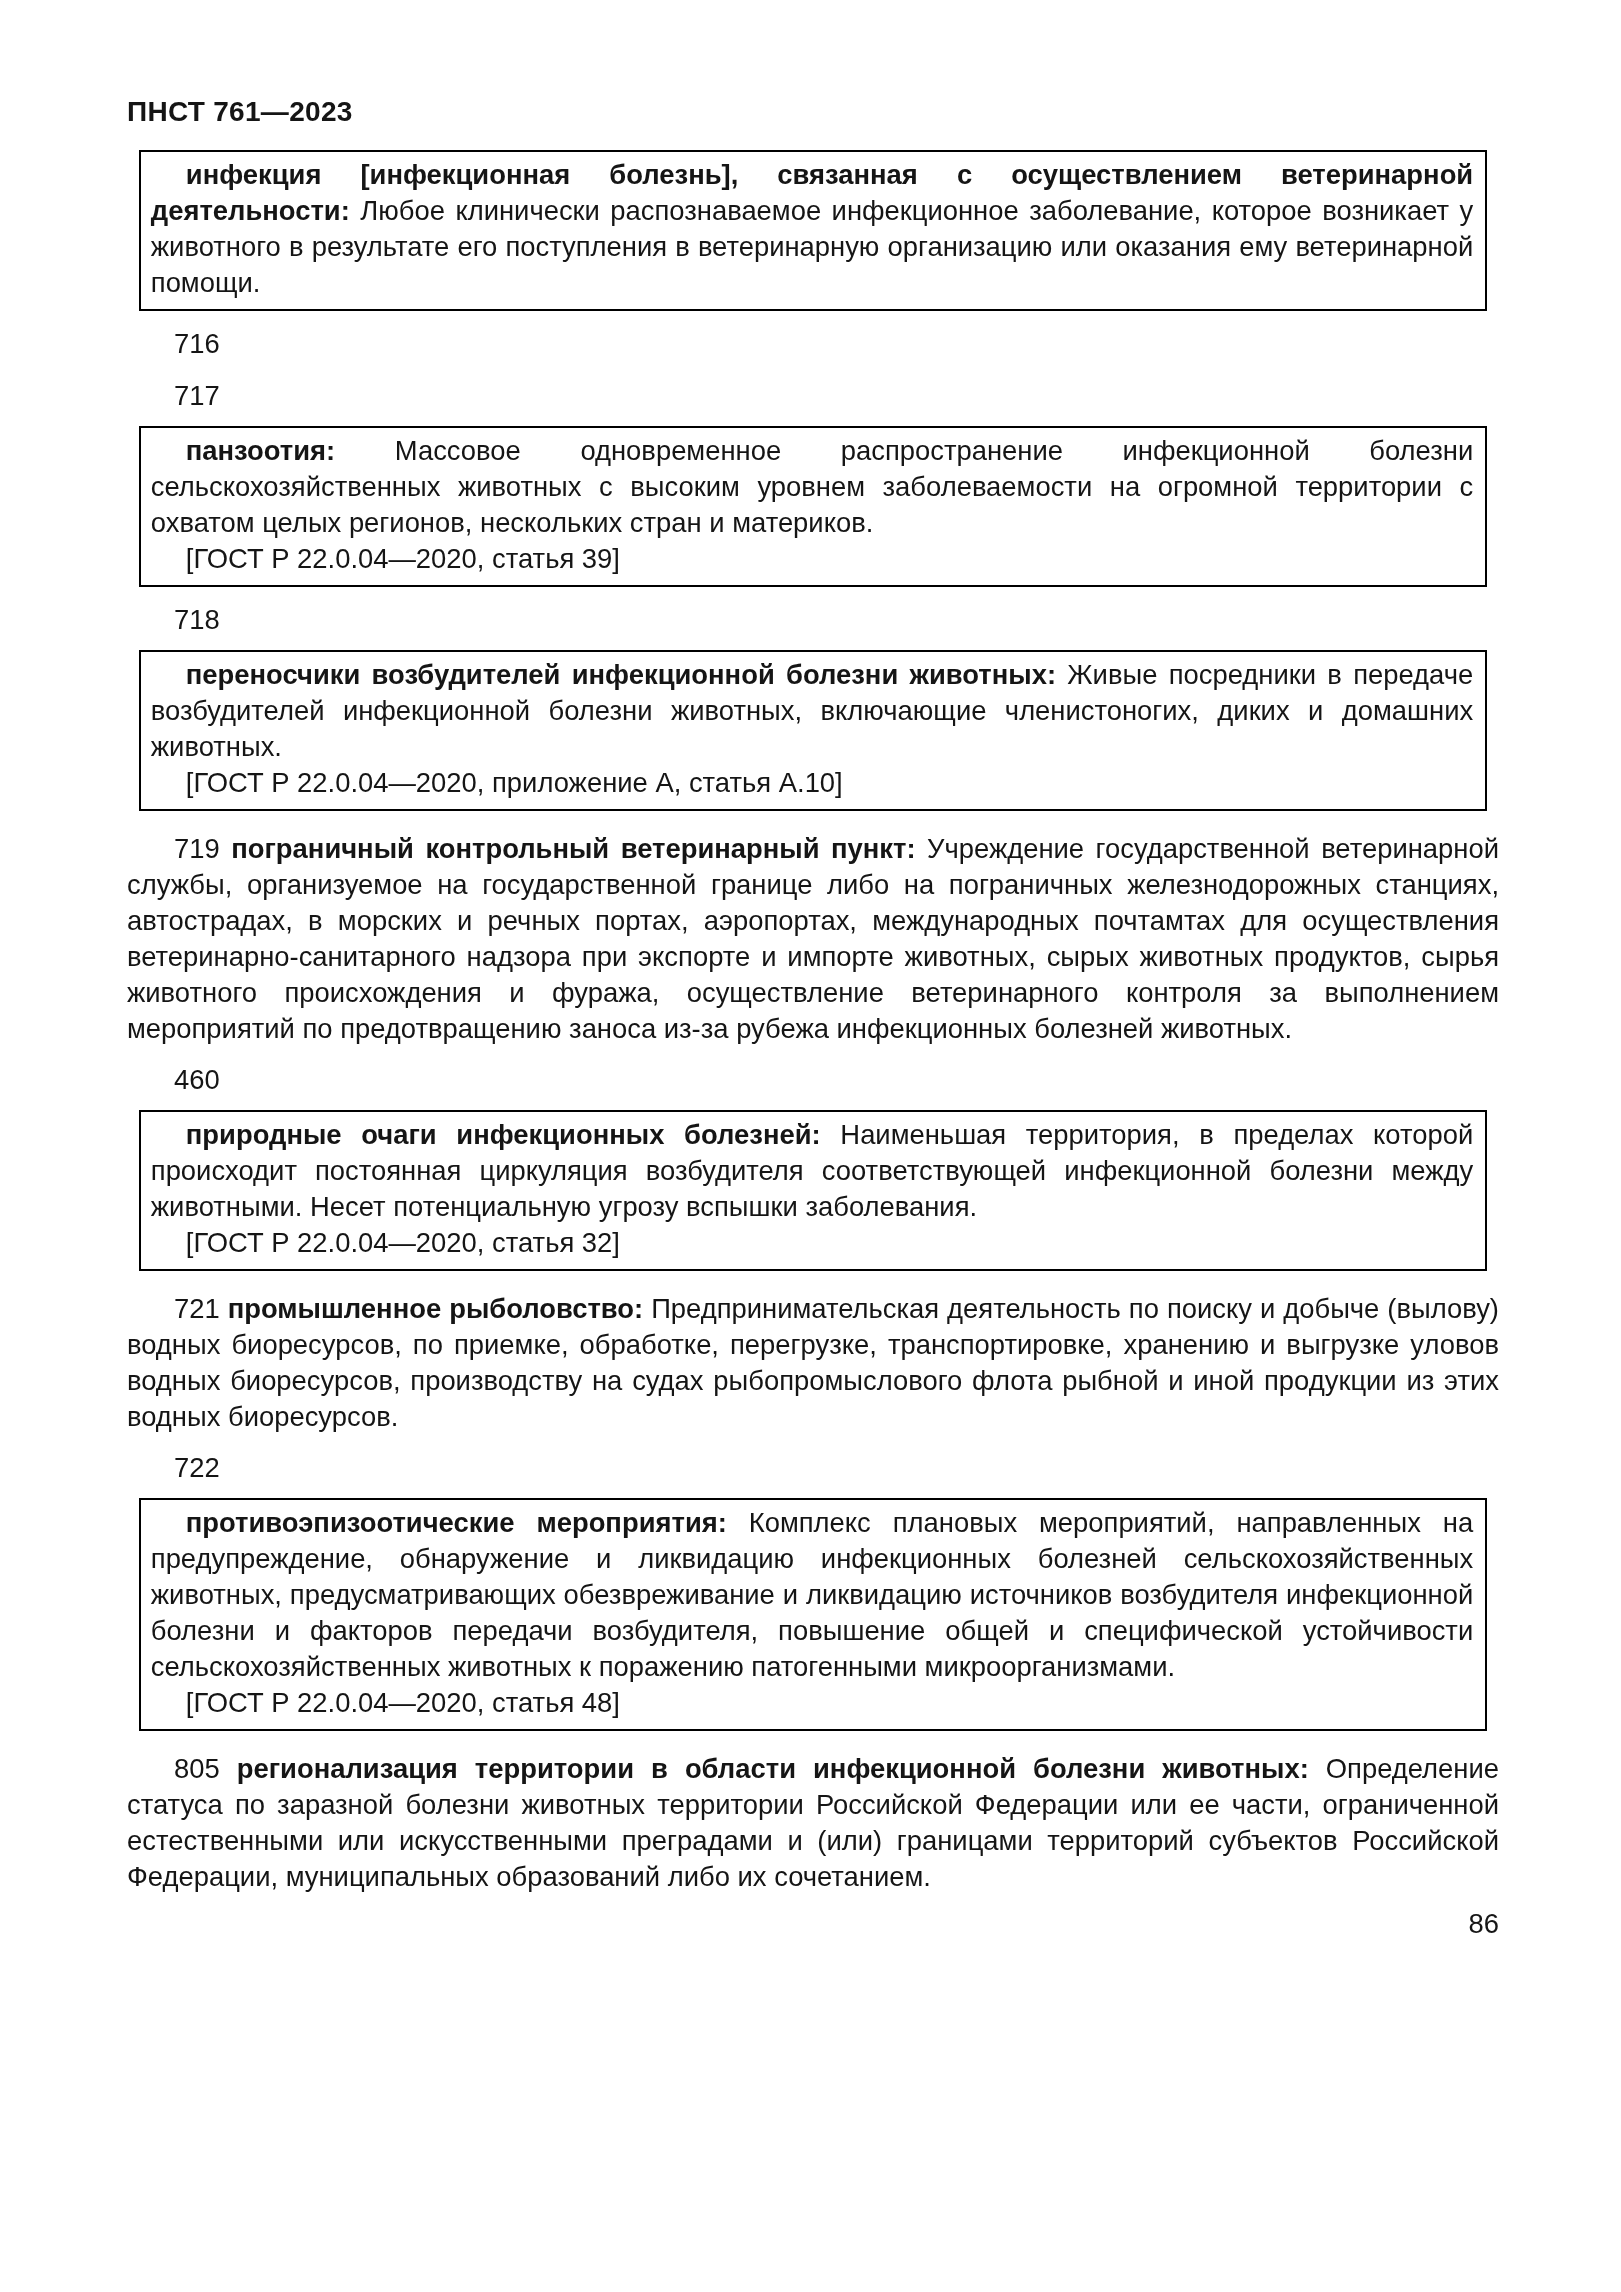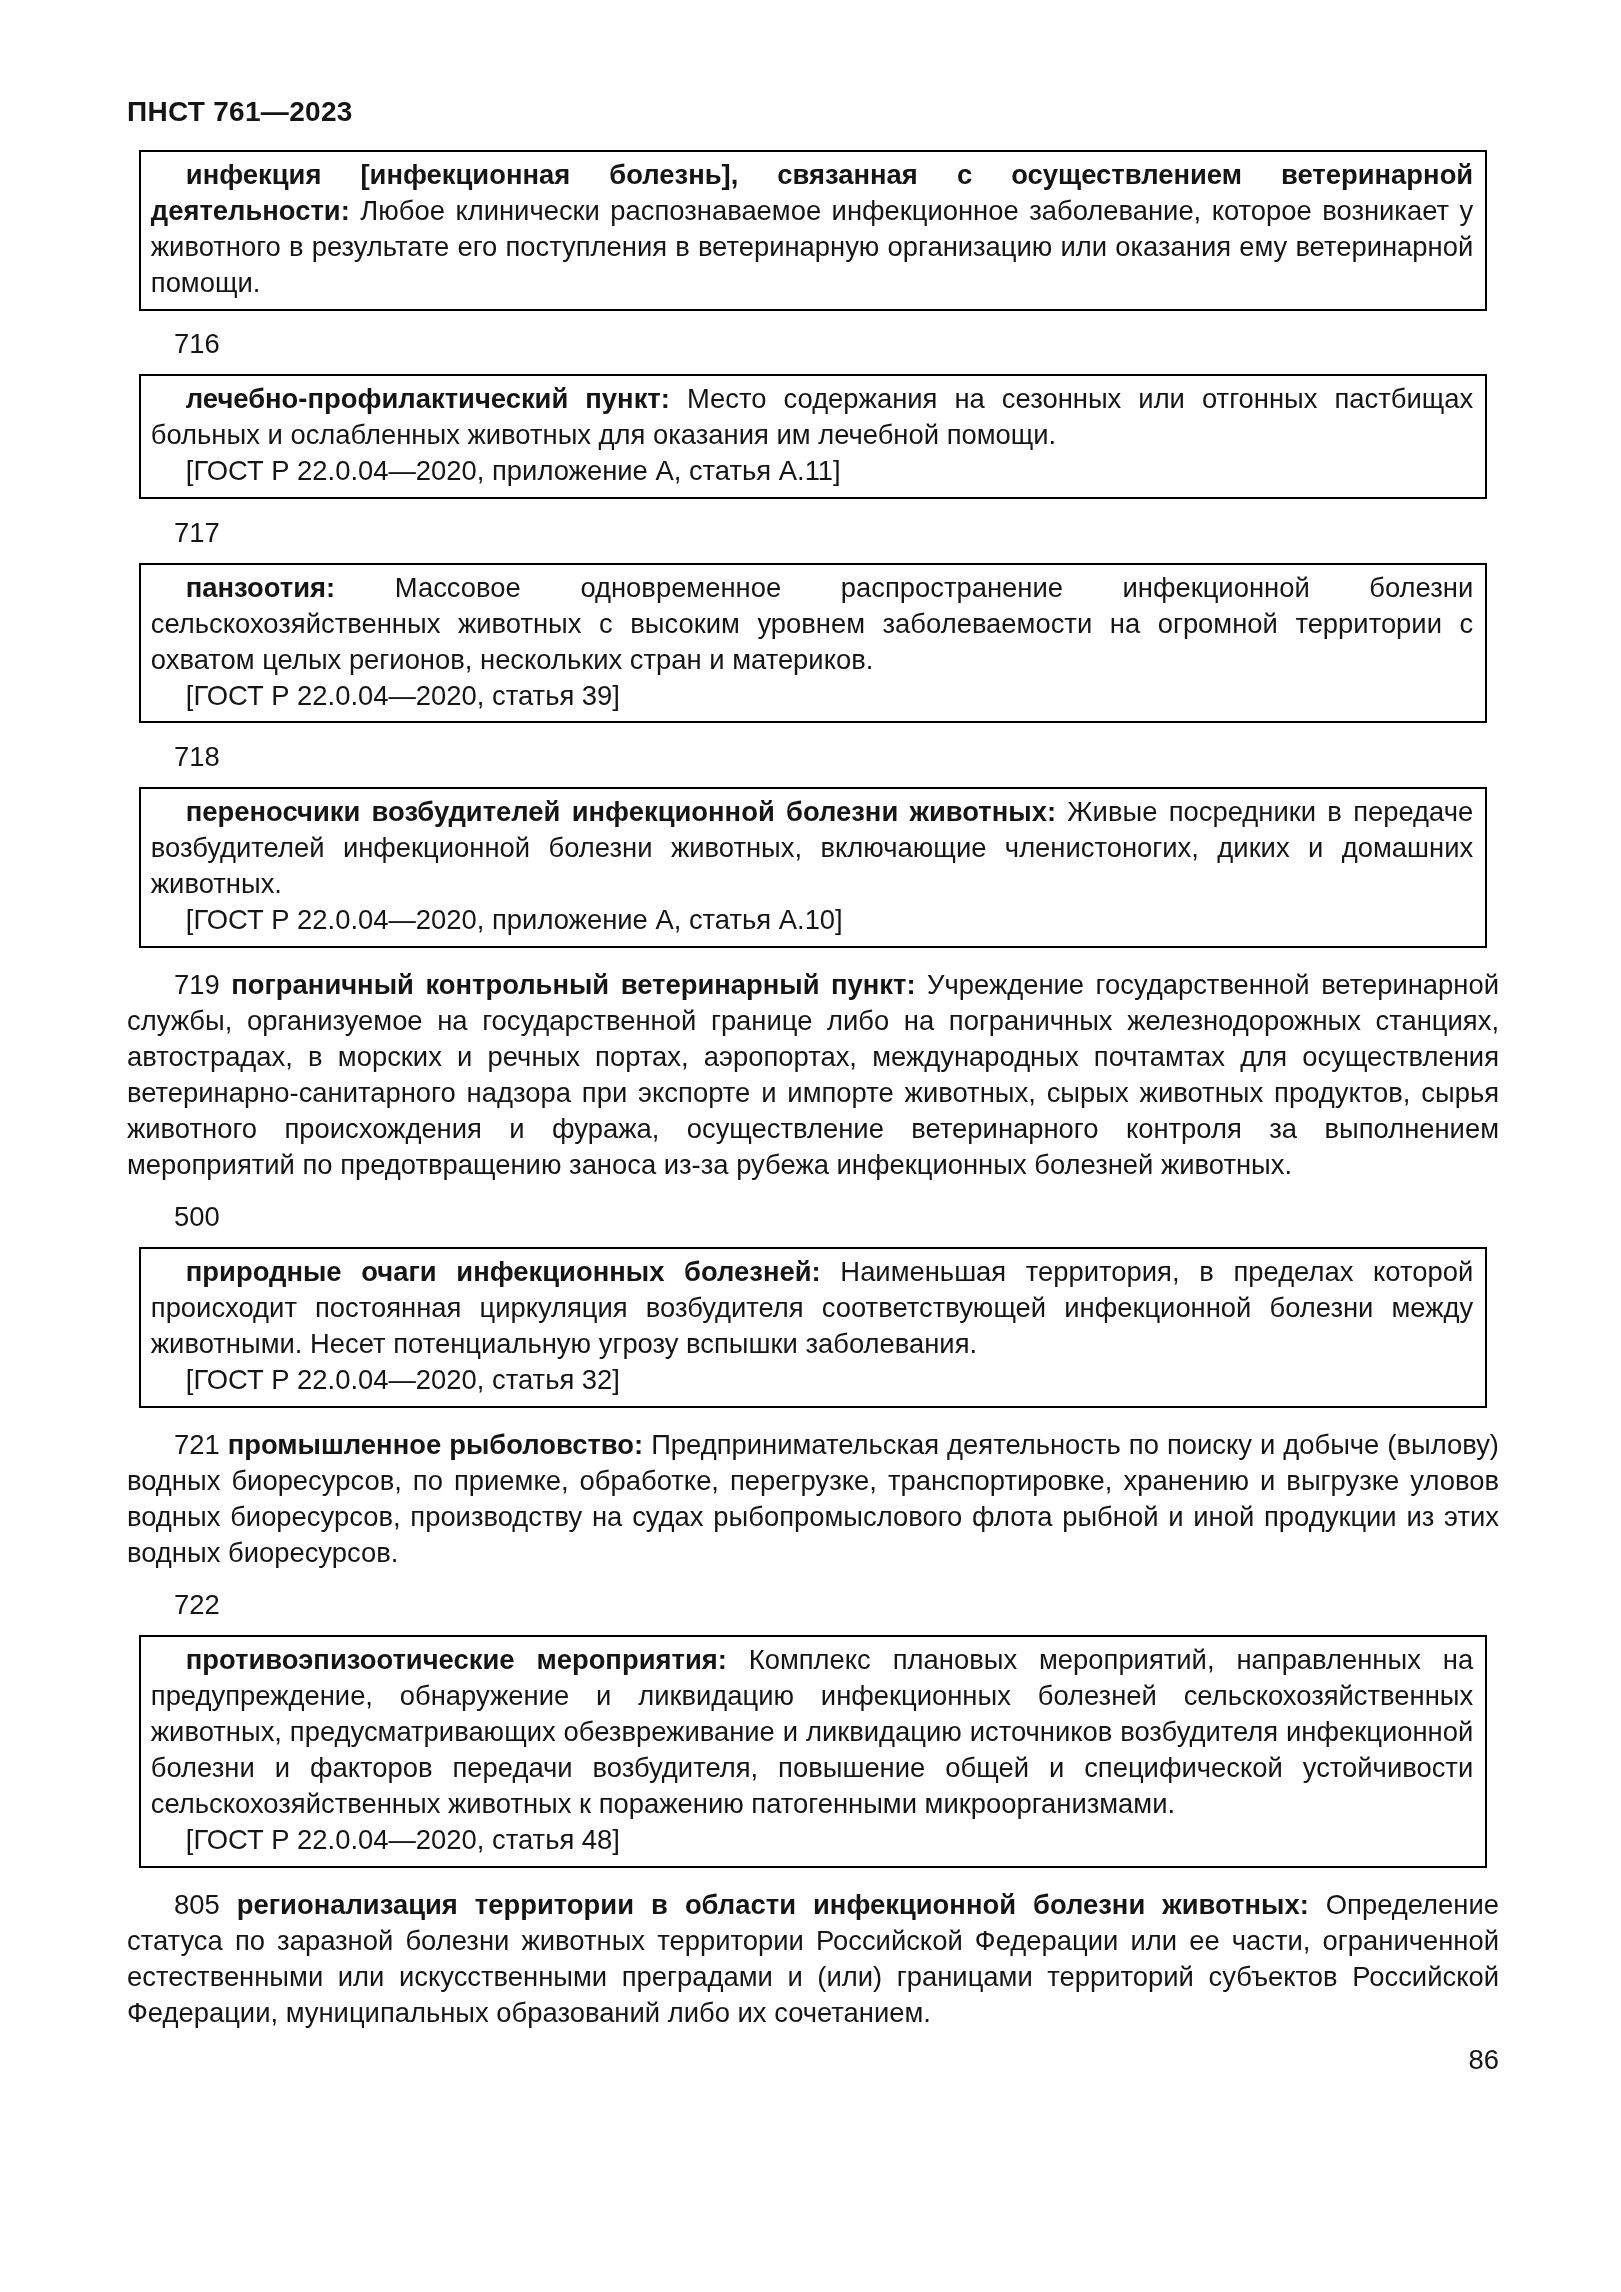--- a/index.html
+++ b/index.html
@@ -65,27 +65,20 @@
     <div class="def-box">
       <p class="def-p">
         <span class="term">инфекция [инфекционная болезнь], связанная с осуществлением ветеринарной деятельности:</span>
         <span>Любое клинически распознаваемое инфекционное заболевание, которое возникает у животного в результате его поступления в ветеринарную организацию или оказания ему ветеринарной помощи.</span>
       </p>
     </div>
   </div>
 
   <div>
     <div class="entry-number">716</div>
-    <div class="def-box">
-      <p class="def-p">
-        <span class="term">лечебно-профилактический пункт:</span>
-        <span>Место содержания на сезонных или отгонных пастбищах больных и ослабленных животных для оказания им лечебной помощи.</span>
-      </p>
-      <p class="source">[ГОСТ Р 22.0.04—2020, приложение А, статья А.11]</p>
-    </div>
   </div>
 
   <div>
     <div class="entry-number">717</div>
     <div class="def-box">
       <p class="def-p">
         <span class="term">панзоотия:</span>
         <span>Массовое одновременное распространение инфекционной болезни сельскохозяйственных животных с высоким уровнем заболеваемости на огромной территории с охватом целых регионов, нескольких стран и материков.</span>
       </p>
       <p class="source">[ГОСТ Р 22.0.04—2020, статья 39]</p>
@@ -105,21 +98,21 @@
 
   <div>
     <p class="para">
       <span>719</span>
       <span class="term">пограничный контрольный ветеринарный пункт:</span>
       <span>Учреждение государственной ветеринарной службы, организуемое на государственной границе либо на пограничных железнодорожных станциях, автострадах, в морских и речных портах, аэропортах, международных почтамтах для осуществления ветеринарно-санитарного надзора при экспорте и импорте животных, сырых животных продуктов, сырья животного происхождения и фуража, осуществление ветеринарного контроля за выполнением мероприятий по предотвращению заноса из-за рубежа инфекционных болезней животных.</span>
     </p>
   </div>
 
   <div>
-    <div class="entry-number">500</div>
+    <div class="entry-number">460</div>
     <div class="def-box">
       <p class="def-p">
         <span class="term">природные очаги инфекционных болезней:</span>
         <span>Наименьшая территория, в пределах которой происходит постоянная циркуляция возбудителя соответствующей инфекционной болезни между животными. Несет потенциальную угрозу вспышки заболевания.</span>
       </p>
       <p class="source">[ГОСТ Р 22.0.04—2020, статья 32]</p>
     </div>
   </div>
 
   <div>

